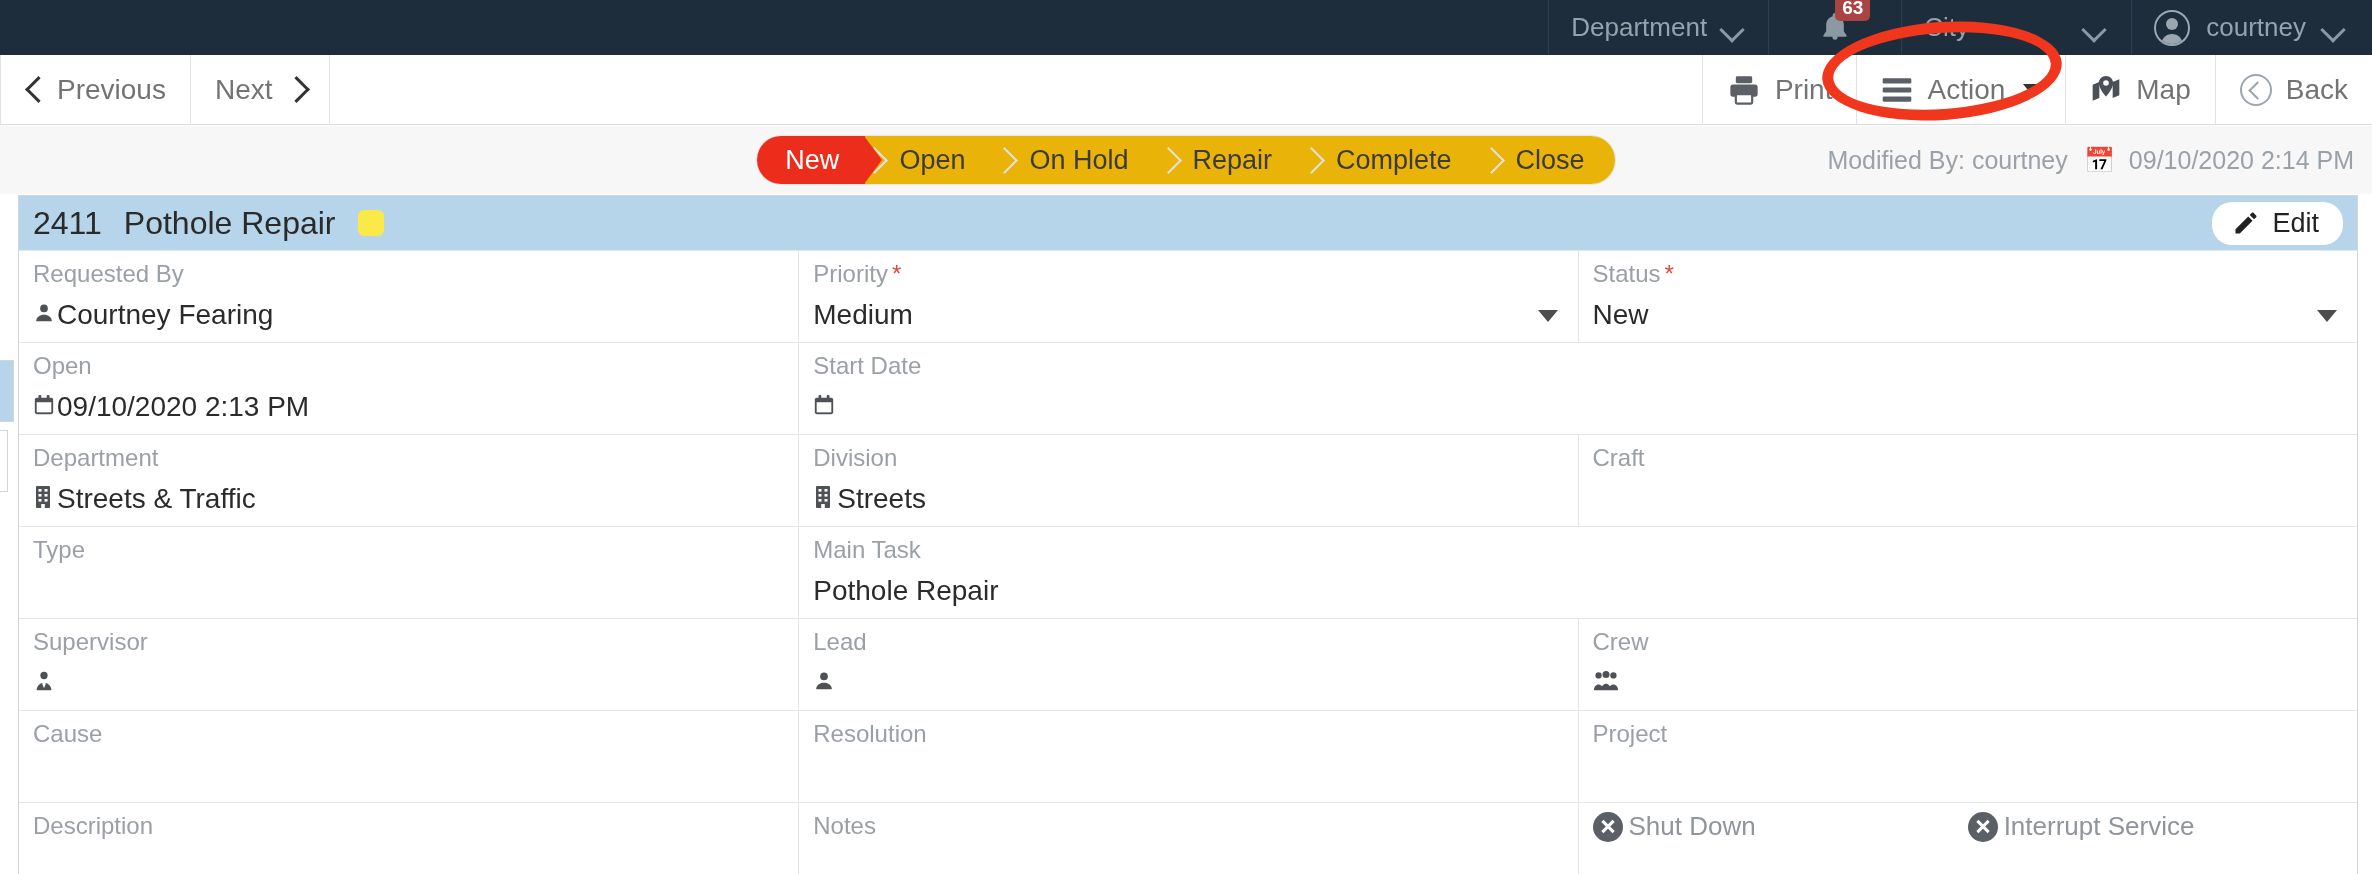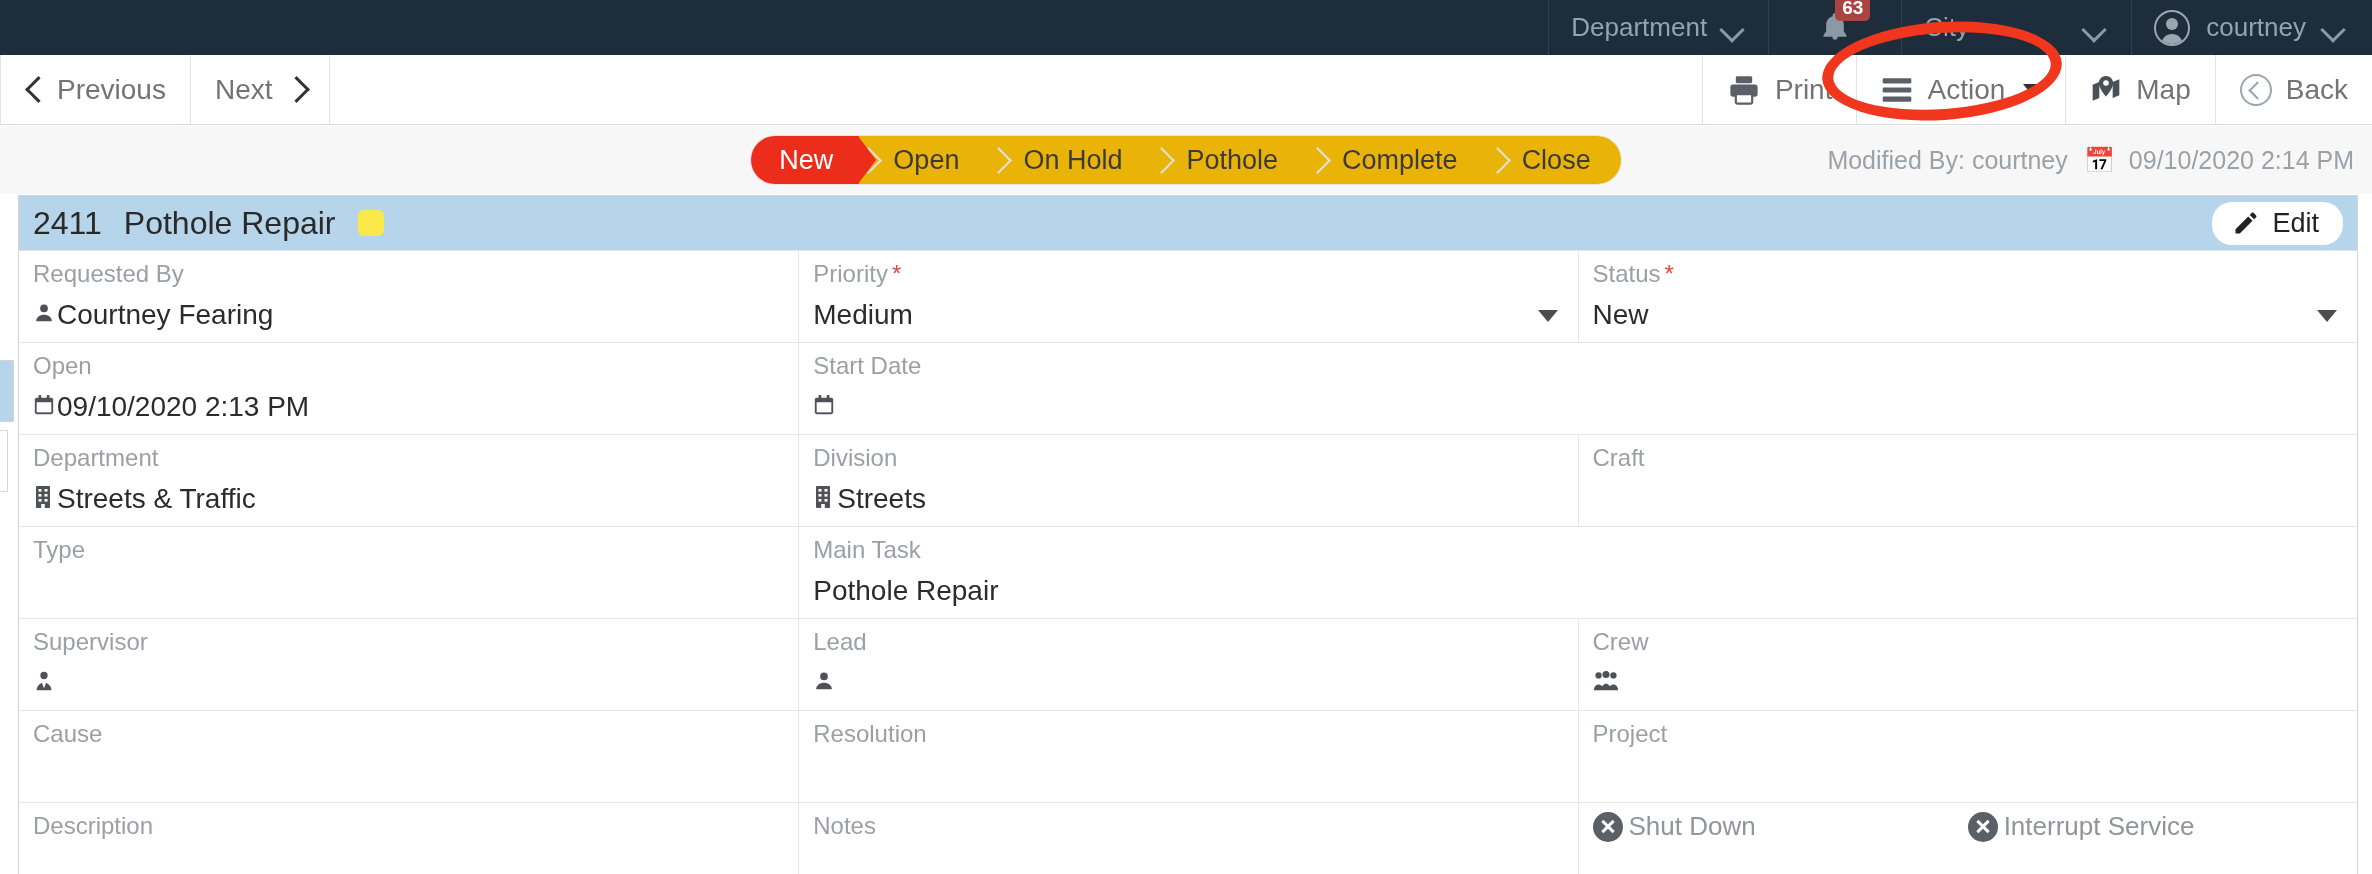--- a/index.html
+++ b/index.html
@@ -325,21 +325,21 @@
     <div class="wf-step active">
         <span>New</span>
       </div>
     <div class="wf-step">
         <span>Open</span>
       </div>
     <div class="wf-step">
         <span>On Hold</span>
       </div>
     <div class="wf-step">
-        <span>Pothole</span>
+        <span>Repair</span>
       </div>
     <div class="wf-step">
         <span>Complete</span>
       </div>
     <div class="wf-step">
         <span>Close</span>
       </div>
   </div>
 </div>
 

